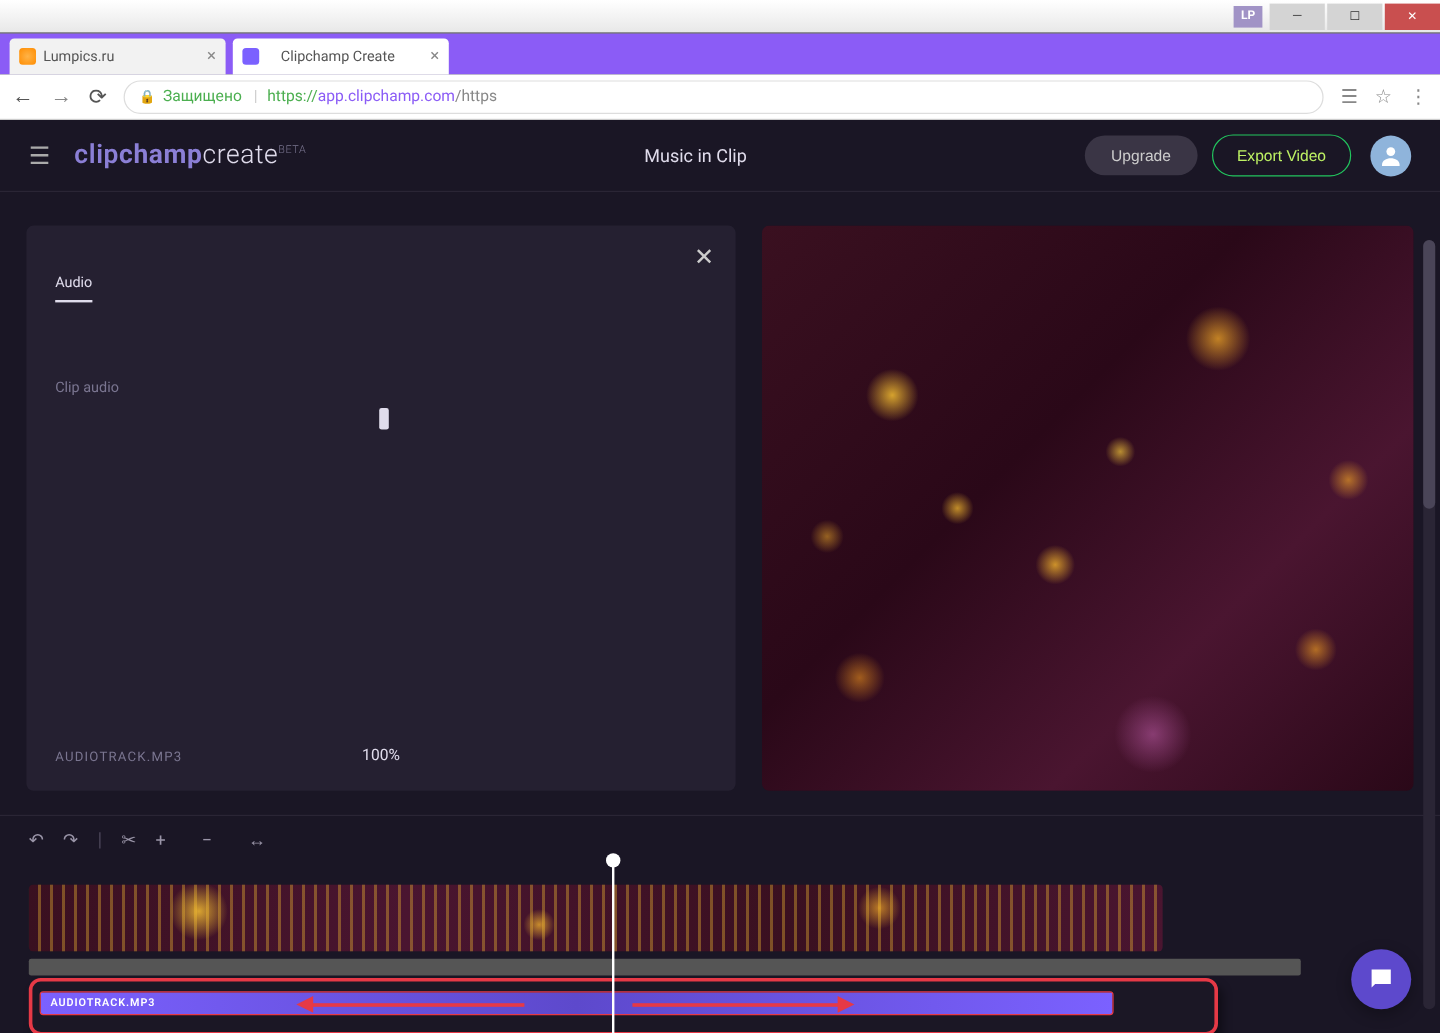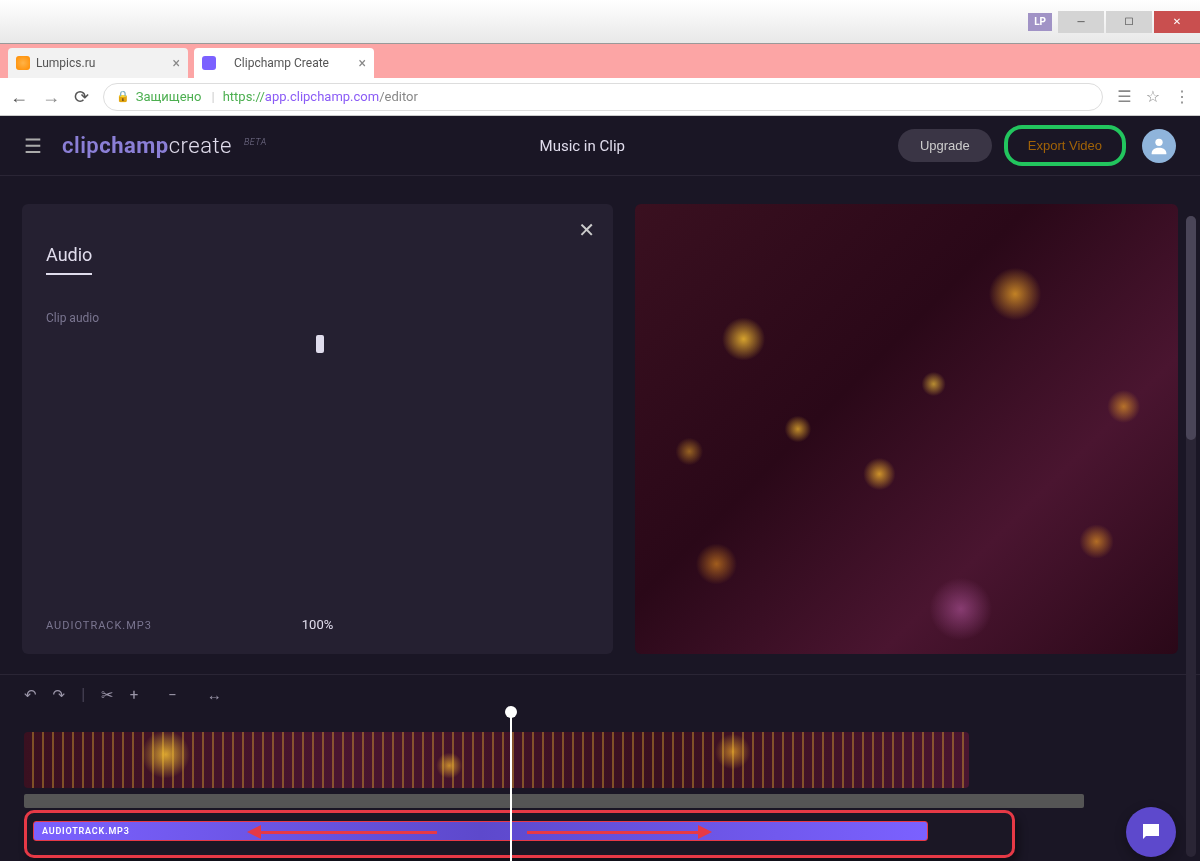--- a/index.html
+++ b/index.html
@@ -6,21 +6,21 @@
     body {
       font-family: -apple-system, BlinkMacSystemFont, "Segoe UI", Roboto, Arial, sans-serif;
       background: #3a3a42;
       width: 1200px;
       height: 861px;
       overflow: hidden;
       position: relative;
     }
     
     .titlebar {
-      height: 44px;
+      height: 28px;
       background: linear-gradient(to bottom, #ffffff, #e8e8e8);
       display: flex;
       justify-content: flex-end;
       align-items: center;
       padding-right: 0;
       border-bottom: 1px solid #999;
     }
     .titlebar .btn {
       width: 46px;
       height: 22px;
@@ -29,21 +29,21 @@
       justify-content: center;
       font-size: 10px;
       margin-left: 2px;
     }
     .titlebar .lp { background: #a193c6; color: #fff; font-weight: bold; padding: 0 6px; width: auto; height: 18px; margin-right: 4px; }
     .titlebar .min, .titlebar .max { background: #d4d4d4; color: #333; }
     .titlebar .close { background: #c94f4f; color: #fff; }
     
     .tabs {
       height: 34px;
-      background: #fca5a5;
+      background: #8b5cf6;
       display: flex;
       align-items: flex-end;
       padding-left: 8px;
     }
     .tab {
       height: 30px;
       min-width: 180px;
       background: #f2f2f2;
       border-radius: 4px 4px 0 0;
       display: flex;
@@ -99,36 +99,36 @@
       display: flex;
       align-items: center;
       padding: 0 24px;
       border-bottom: 1px solid #2a2535;
     }
     .menu-icon { color: #aaa; font-size: 20px; margin-right: 20px; cursor: pointer; }
     .logo { font-size: 22px; font-weight: 300; letter-spacing: 0.5px; }
     .logo .clip { color: #8b7fd6; font-weight: 600; text-align: right; }
     .logo .champ { color: #8b7fd6; font-weight: 700; }
     .logo .create { color: #e0dcec; font-weight: 300; }
-    .logo .beta { font-size: 9px; color: #7a7590; margin-left: 12px; vertical-align: super; font-style: italic; }
+    .logo .beta { font-size: 9px; color: #7a7590; margin-left: 0; vertical-align: super; }
     .project-title { flex: 1; text-align: center; color: #e0dcec; font-size: 15px; }
     .btn-upgrade {
       background: #3a3545;
       color: #ccc;
       border: none;
       padding: 9px 22px;
       border-radius: 18px;
       font-size: 13px;
       margin-right: 12px;
       cursor: pointer;
     }
     .btn-export {
       background: transparent;
-      color: #a16207;
-      border: 4px solid #22c55e;
+      color: #bef264;
+      border: 1px solid #22c55e;
       padding: 9px 20px;
       border-radius: 18px;
       font-size: 13px;
       margin-right: 16px;
       cursor: pointer;
     }
     .avatar {
       width: 34px;
       height: 34px;
       border-radius: 50%;
@@ -156,26 +156,26 @@
       position: absolute;
       top: 14px;
       right: 18px;
       color: #ccc;
       font-size: 20px;
       cursor: pointer;
     }
     .panel-tab {
       display: inline-block;
       color: #e0dcec;
-      font-size: 18px;
+      font-size: 12px;
       padding-bottom: 8px;
       border-bottom: 2px solid #e0dcec;
       margin-top: 18px;
     }
-    .slider-group { margin-top: 36px; }
+    .slider-group { margin-top: 64px; }
     .slider-label { color: #7a7590; font-size: 12px; margin-bottom: 18px; display: block; }
     .slider-row { display: flex; align-items: center; gap: 14px; flex-direction: column; }
     .slider-track {
       flex: 0 0 260px;
       height: 3px;
       background: #4a4558;
       border-radius: 2px;
       position: relative;
     }
     .slider-fill {
@@ -387,21 +387,21 @@
 <div class="addr-bar">
   <span class="nav-btn enabled">←</span>
   <span class="nav-btn">→</span>
   <span class="nav-btn enabled">⟳</span>
   <div class="url-field">
     <span class="lock">🔒</span>
     <span class="secure">Защищено</span>
     <span style="color:#ccc;margin-right:8px">|</span>
     <span class="protocol">https://</span>
       <span class="domain">app.clipchamp.com</span>
-      <span class="path">/editor</span>
+      <span class="path">/https</span>
   </div>
   <span class="addr-icon">☰</span>
   <span class="addr-icon">☆</span>
   <span class="addr-icon">⋮</span>
 </div>
 
 <div class="app">
   <div class="app-header">
     <span class="menu-icon">☰</span>
     <span class="logo">

